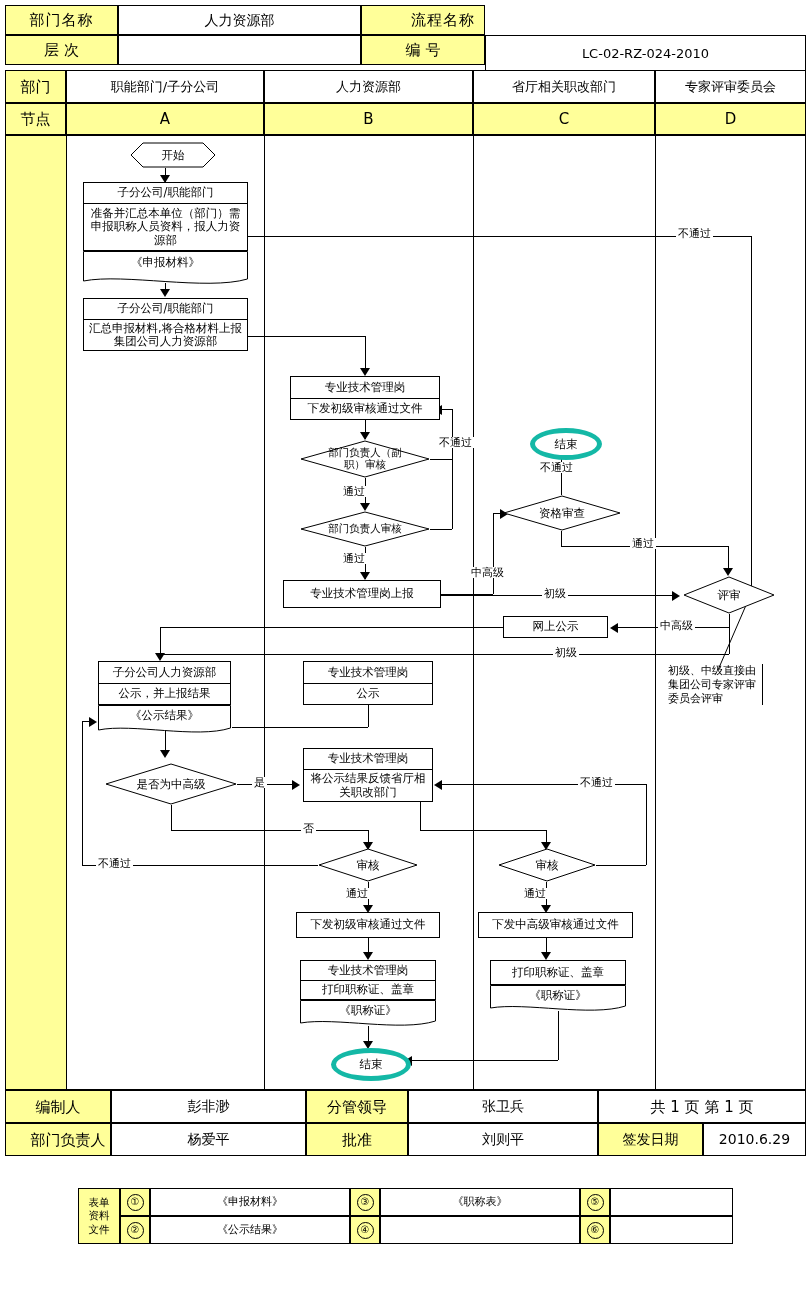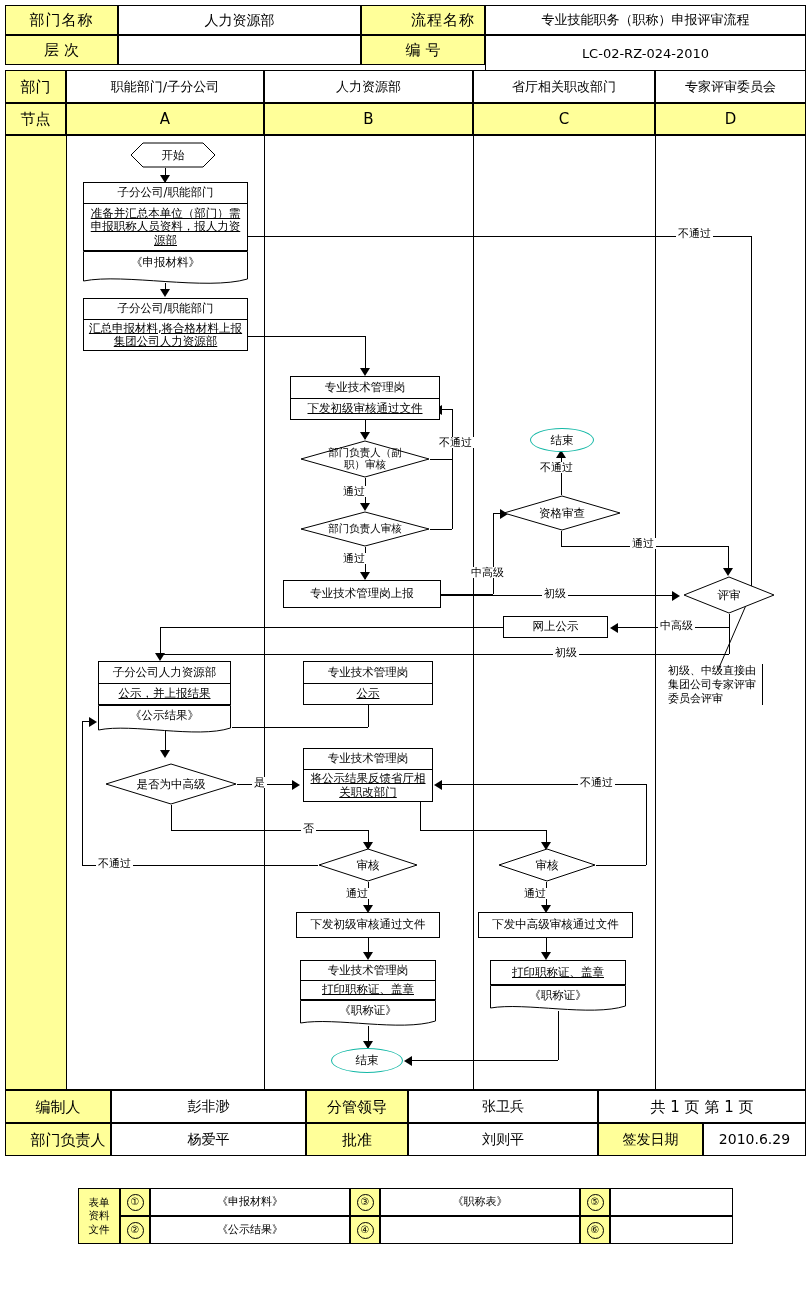--- a/index.html
+++ b/index.html
@@ -15,38 +15,38 @@
   .wh{background:#fff;}
 
   
   .fbox{position:absolute;box-sizing:border-box;border:1px solid #000;background:#fff;
         display:flex;align-items:center;justify-content:center;text-align:center;
         font-size:11.5px;line-height:1.15;color:#000;padding:0 2px;z-index:5;}
   .stack{position:absolute;z-index:5;}
   .stack > .seg{box-sizing:border-box;border:1px solid #000;border-bottom:none;background:#fff;
         display:flex;align-items:center;justify-content:center;text-align:center;
         font-size:11.5px;line-height:1.15;color:#000;padding:0 2px;}
-  .stack > .seg:last-child{border-bottom:1px solid #000;text-decoration:underline;}
+  .stack > .seg:last-child{border-bottom:1px solid #000;}
 
   
   .doc{position:absolute;z-index:5;}
   .doc svg{position:absolute;left:0;top:0;}
   .doc .dtext{position:absolute;left:0;top:0;width:100%;
         display:flex;align-items:center;justify-content:center;
         font-size:11.5px;color:#000;text-align:center;line-height:1.15;}
 
   
   .dia{position:absolute;z-index:5;}
   .dia svg{position:absolute;left:0;top:0;}
   .dia .dtext{position:absolute;left:0;top:0;width:100%;height:100%;
         display:flex;align-items:center;justify-content:center;
         font-size:11.5px;color:#000;text-align:center;line-height:1.1;}
 
   
-  .term{position:absolute;z-index:5;border:1px solid #14b8a6;border-radius:50%/50%;
+  .term{position:absolute;z-index:5;border:5px solid #14b8a6;border-radius:50%/50%;
         background:#fff;display:flex;align-items:center;justify-content:center;
         font-size:11.5px;color:#000;}
   
   .hex{position:absolute;z-index:5;}
   .hex svg{position:absolute;left:0;top:0;}
   .hex .dtext{position:absolute;left:0;top:0;width:100%;height:100%;
         display:flex;align-items:center;justify-content:center;font-size:11.5px;color:#000;}
 
   
   .ln{position:absolute;background:#000;z-index:2;}
@@ -66,21 +66,20 @@
       width:15px;height:15px;border:1px solid #000;border-radius:50%;font-size:10px;}
 </style>
 </head>
 <body>
 
 <div id="page">
 
   <div class="cell yl" style="left:5px;top:5px;width:113px;height:30px;font-size:15px;letter-spacing:1px;">部门名称</div>
   <div class="cell wh" style="left:118px;top:5px;width:243px;height:30px;font-size:14px;">人力资源部</div>
   <div class="cell yl" style="left:361px;top:5px;width:124px;height:30px;font-size:15px;letter-spacing:1px;padding-left:40px;">流程名称</div>
-  <div class="cell wh" style="left:485px;top:5px;width:321px;height:30px;font-size:13px;">专业技能职务（职称）申报评审流程</div>
 
   <div class="cell yl" style="left:5px;top:35px;width:113px;height:30px;font-size:15px;">层      次</div>
   <div class="cell wh" style="left:118px;top:35px;width:243px;height:30px;"></div>
   <div class="cell yl" style="left:361px;top:35px;width:124px;height:30px;font-size:15px;">编      号</div>
   <div class="cell wh" style="left:485px;top:35px;width:321px;height:38px;font-size:13px;">LC-02-RZ-024-2010</div>
 
   <div class="cell yl" style="left:5px;top:70px;width:61px;height:33px;font-size:15px;">部门</div>
   <div class="cell wh" style="left:66px;top:70px;width:198px;height:33px;font-size:13px;">职能部门/子分公司</div>
   <div class="cell wh" style="left:264px;top:70px;width:209px;height:33px;font-size:13px;">人力资源部</div>
   <div class="cell wh" style="left:473px;top:70px;width:182px;height:33px;font-size:13px;">省厅相关职改部门</div>

